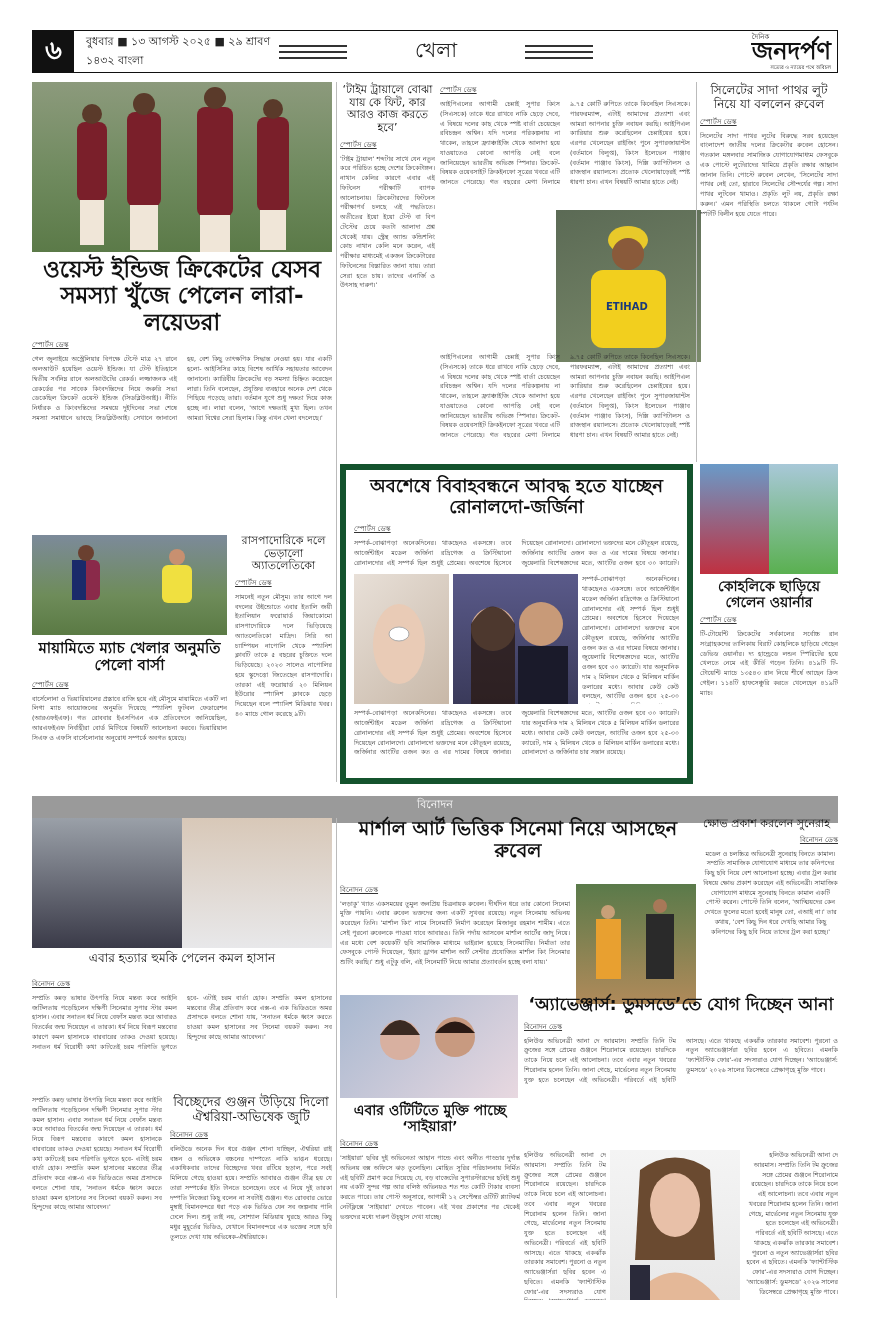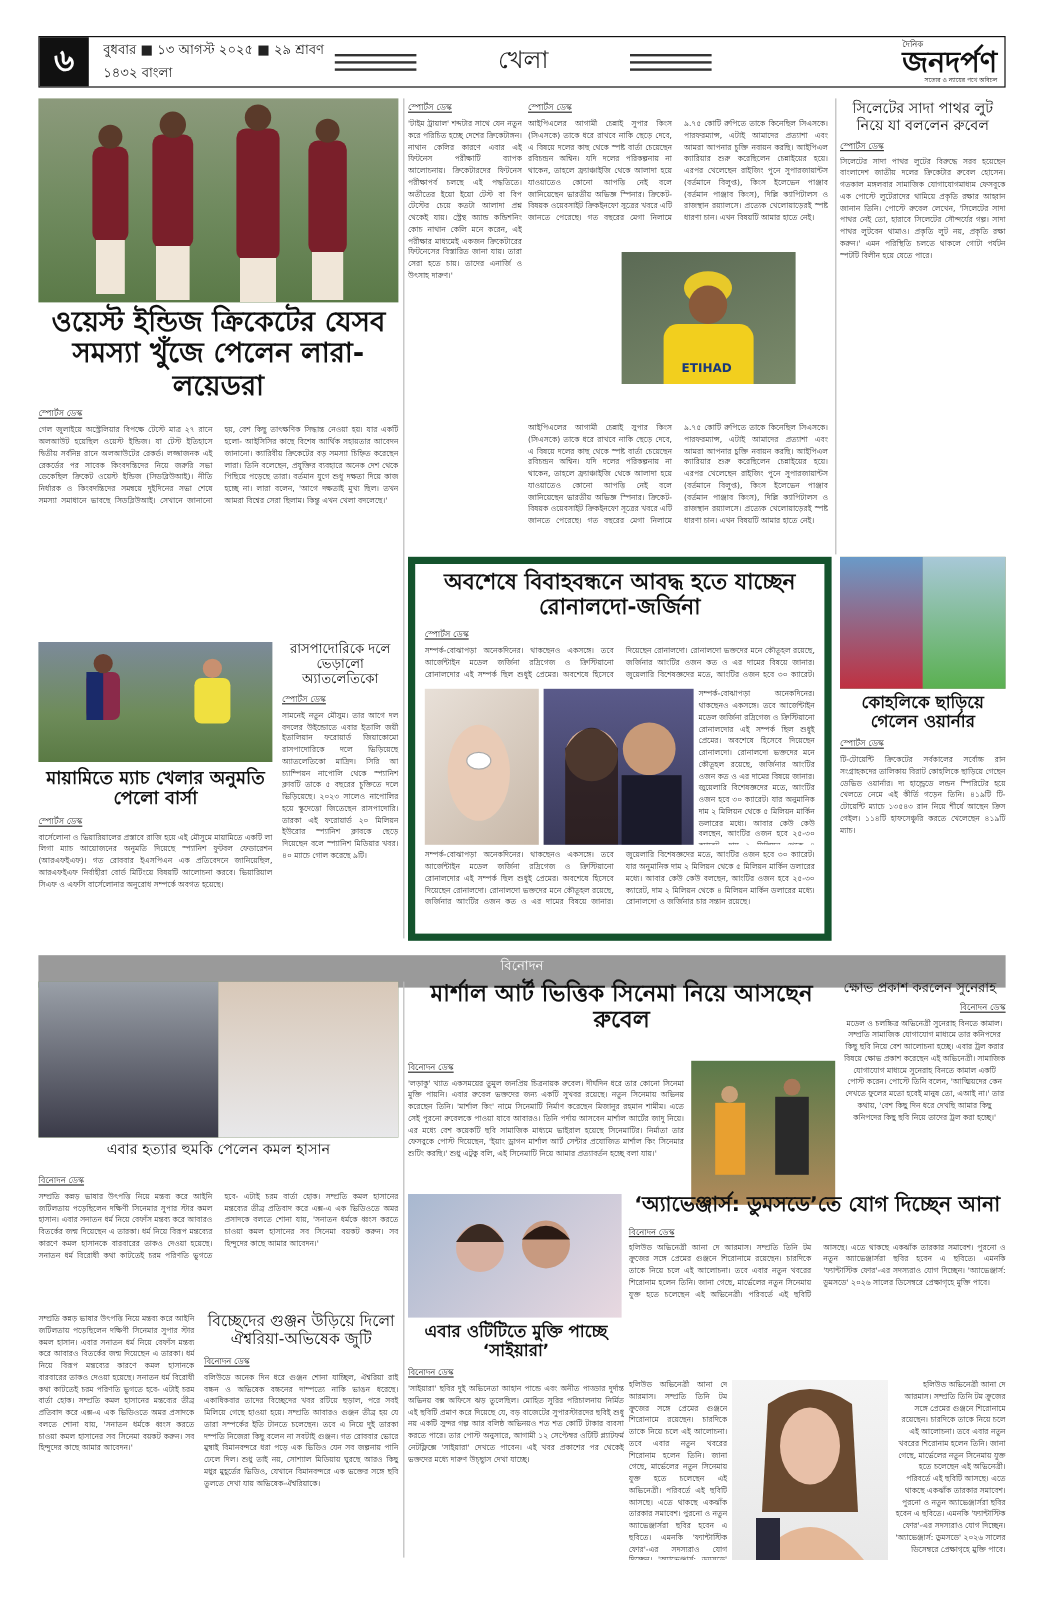--- a/index.html
+++ b/index.html
@@ -6,21 +6,21 @@
 body{width:870px;height:1337px;background:#fff;font-family:"DejaVu Serif",serif;color:#222;position:relative;overflow:hidden}
 .abs{position:absolute}
 .masthead{left:32px;top:30px;width:806px;height:43px;border:1px solid #111;display:flex;align-items:center}
 .pgnum{width:41px;height:41px;background:#111;color:#fff;font-size:26px;font-weight:bold;display:flex;align-items:center;justify-content:center;font-family:"DejaVu Sans",sans-serif}
 .dateline{font-size:11px;margin-left:12px;width:185px;color:#222;font-family:"DejaVu Sans",sans-serif}
 .rules{width:68px;height:14px;border-top:2px solid #333;border-bottom:2px solid #333;position:relative;margin:0 8px}
 .rules::after{content:"";position:absolute;left:0;right:0;top:4px;height:2px;background:#333}
 .section{font-size:20px;margin:0 60px;font-family:"DejaVu Sans",sans-serif}
 .brand{margin-left:auto;margin-right:6px;text-align:right;line-height:1}
 .brand .pre{font-size:7px;display:block;text-align:left}
-.brand .name{font-size:24px;font-weight:bold;color:#111;font-family:Liberation Sans, sans-serif}
+.brand .name{font-size:24px;font-weight:bold;color:#111;font-family:Liberation Mono, monospace}
 .brand .tag{font-size:5px;display:block}
 .photo{background:#8a9a7a;overflow:hidden}
 .hl{font-family:"DejaVu Sans",sans-serif;color:#111;text-align:center;line-height:1.15}
 .byline{font-size:7px;text-decoration:underline;color:#333;font-family:"DejaVu Sans",sans-serif}
 .body{font-size:6.3px;line-height:1.55;color:#333;text-align:justify;font-family:"DejaVu Sans",sans-serif}
 .col2{column-count:2;column-gap:10px}
 .boxed{border:6px solid #14532d}
 .banner{left:32px;top:796px;width:806px;height:27px;background:#9a9a9a;color:#fff;font-size:11px;text-align:center;line-height:17px;font-family:"DejaVu Sans",sans-serif}
 .vline{background:#bbb;width:1px}
 </style>
@@ -57,29 +57,30 @@
     <g fill="#f0e6d8">
         <rect x="48" y="118" width="24" height="45"></rect>
         <rect x="98" y="123" width="28" height="45"></rect>
         <rect x="168" y="133" width="30" height="37"></rect>
         <rect x="228" y="128" width="26" height="40"></rect>
       </g>
   </svg>
 </div>
 
 <div class="abs" style="left:340px;top:84px;width:95px;height:360px">
+  <div class="hl" style="font-size:11px;margin-bottom:4px">‘টাইম ট্রায়ালে বোঝা যায় কে ফিট, কার আরও কাজ করতে হবে’</div>
   <div class="byline">স্পোর্টস ডেস্ক</div>
   <div class="body" style="margin-top:3px;height:300px;overflow:hidden">'টাইম ট্রায়াল' শব্দটার সাথে যেন নতুন করে পরিচিত হচ্ছে দেশের ক্রিকেটাঙ্গন। নাথান কেলির কারণে এবার এই ফিটনেস পরীক্ষাটি ব্যাপক আলোচনায়। ক্রিকেটারদের ফিটনেস পরীক্ষাপর্ব চলছে এই পদ্ধতিতে। অতীতের ইয়ো ইয়ো টেস্ট বা বিপ টেস্টের চেয়ে কতটা আলাদা প্রশ্ন থেকেই যায়। স্ট্রেন্থ অ্যান্ড কন্ডিশনিং কোচ নাথান কেলি মনে করেন, এই পরীক্ষার মাধ্যমেই একজন ক্রিকেটারের ফিটনেসের বিস্তারিত জানা যায়। তারা সেরা হতে চায়। তাদের এনার্জি ও উৎসাহ দারুণ।'</div>
 </div>
 
 <div class="abs" style="left:440px;top:84px;width:250px">
   <div class="byline">স্পোর্টস ডেস্ক</div>
   <div class="body col2" style="margin-top:3px;height:150px;overflow:hidden">আইপিএলের আগামী চেন্নাই সুপার কিংস (সিএসকে) তাকে ধরে রাখবে নাকি ছেড়ে দেবে, এ বিষয়ে দলের কাছ থেকে স্পষ্ট বার্তা চেয়েছেন রবিচন্দ্রন অশ্বিন। যদি দলের পরিকল্পনায় না থাকেন, তাহলে ফ্র্যাঞ্চাইজি থেকে আলাদা হয়ে যাওয়াতেও কোনো আপত্তি নেই বলে জানিয়েছেন ভারতীয় অভিজ্ঞ স্পিনার। ক্রিকেট-বিষয়ক ওয়েবসাইট ক্রিকইনফো সূত্রের খবরে এটি জানতে পেরেছে। গত বছরের মেগা নিলামে ৯.৭৫ কোটি রুপিতে তাকে কিনেছিল সিএসকে। পারফরম্যান্স, এটাই আমাদের প্রত্যাশা এবং আমরা আপনার চুক্তি নবায়ন করছি। আইপিএল ক্যারিয়ার শুরু করেছিলেন চেন্নাইয়ের হয়ে। এরপর খেলেছেন রাইজিং পুনে সুপারজায়ান্টস (বর্তমানে বিলুপ্ত), কিংস ইলেভেন পাঞ্জাব (বর্তমান পাঞ্জাব কিংস), দিল্লি ক্যাপিটালস ও রাজস্থান রয়্যালসে। প্রত্যেক খেলোয়াড়েরই স্পষ্ট ধারণা চান। এখন বিষয়টি আমার হাতে নেই।</div>
 </div>
-<div class="abs photo" style="left:518px;top:210px;width:145px;height:110px;background:linear-gradient(160deg,#5b6a55,#7a8a6a)">
+<div class="abs photo" style="left:556px;top:210px;width:145px;height:152px;background:linear-gradient(160deg,#5b6a55,#7a8a6a)">
   <svg width="145" height="138">
     <ellipse cx="72" cy="30" rx="20" ry="14" fill="#e8c92a"></ellipse>
     <circle cx="72" cy="44" r="16" fill="#8a5a3a"></circle>
     <rect x="35" y="60" width="75" height="78" rx="12" fill="#f2cf1e"></rect>
     <text x="50" y="100" font-size="10" fill="#1a3a7a" font-family="DejaVu Sans,sans-serif" font-weight="bold">ETIHAD</text>
   </svg>
 </div>
 <div class="abs body col2" style="left:440px;top:352px;width:250px;height:95px;overflow:hidden">আইপিএলের আগামী চেন্নাই সুপার কিংস (সিএসকে) তাকে ধরে রাখবে নাকি ছেড়ে দেবে, এ বিষয়ে দলের কাছ থেকে স্পষ্ট বার্তা চেয়েছেন রবিচন্দ্রন অশ্বিন। যদি দলের পরিকল্পনায় না থাকেন, তাহলে ফ্র্যাঞ্চাইজি থেকে আলাদা হয়ে যাওয়াতেও কোনো আপত্তি নেই বলে জানিয়েছেন ভারতীয় অভিজ্ঞ স্পিনার। ক্রিকেট-বিষয়ক ওয়েবসাইট ক্রিকইনফো সূত্রের খবরে এটি জানতে পেরেছে। গত বছরের মেগা নিলামে ৯.৭৫ কোটি রুপিতে তাকে কিনেছিল সিএসকে। পারফরম্যান্স, এটাই আমাদের প্রত্যাশা এবং আমরা আপনার চুক্তি নবায়ন করছি। আইপিএল ক্যারিয়ার শুরু করেছিলেন চেন্নাইয়ের হয়ে। এরপর খেলেছেন রাইজিং পুনে সুপারজায়ান্টস (বর্তমানে বিলুপ্ত), কিংস ইলেভেন পাঞ্জাব (বর্তমান পাঞ্জাব কিংস), দিল্লি ক্যাপিটালস ও রাজস্থান রয়্যালসে। প্রত্যেক খেলোয়াড়েরই স্পষ্ট ধারণা চান। এখন বিষয়টি আমার হাতে নেই।</div>
 
 <div class="abs" style="left:700px;top:84px;width:138px">

